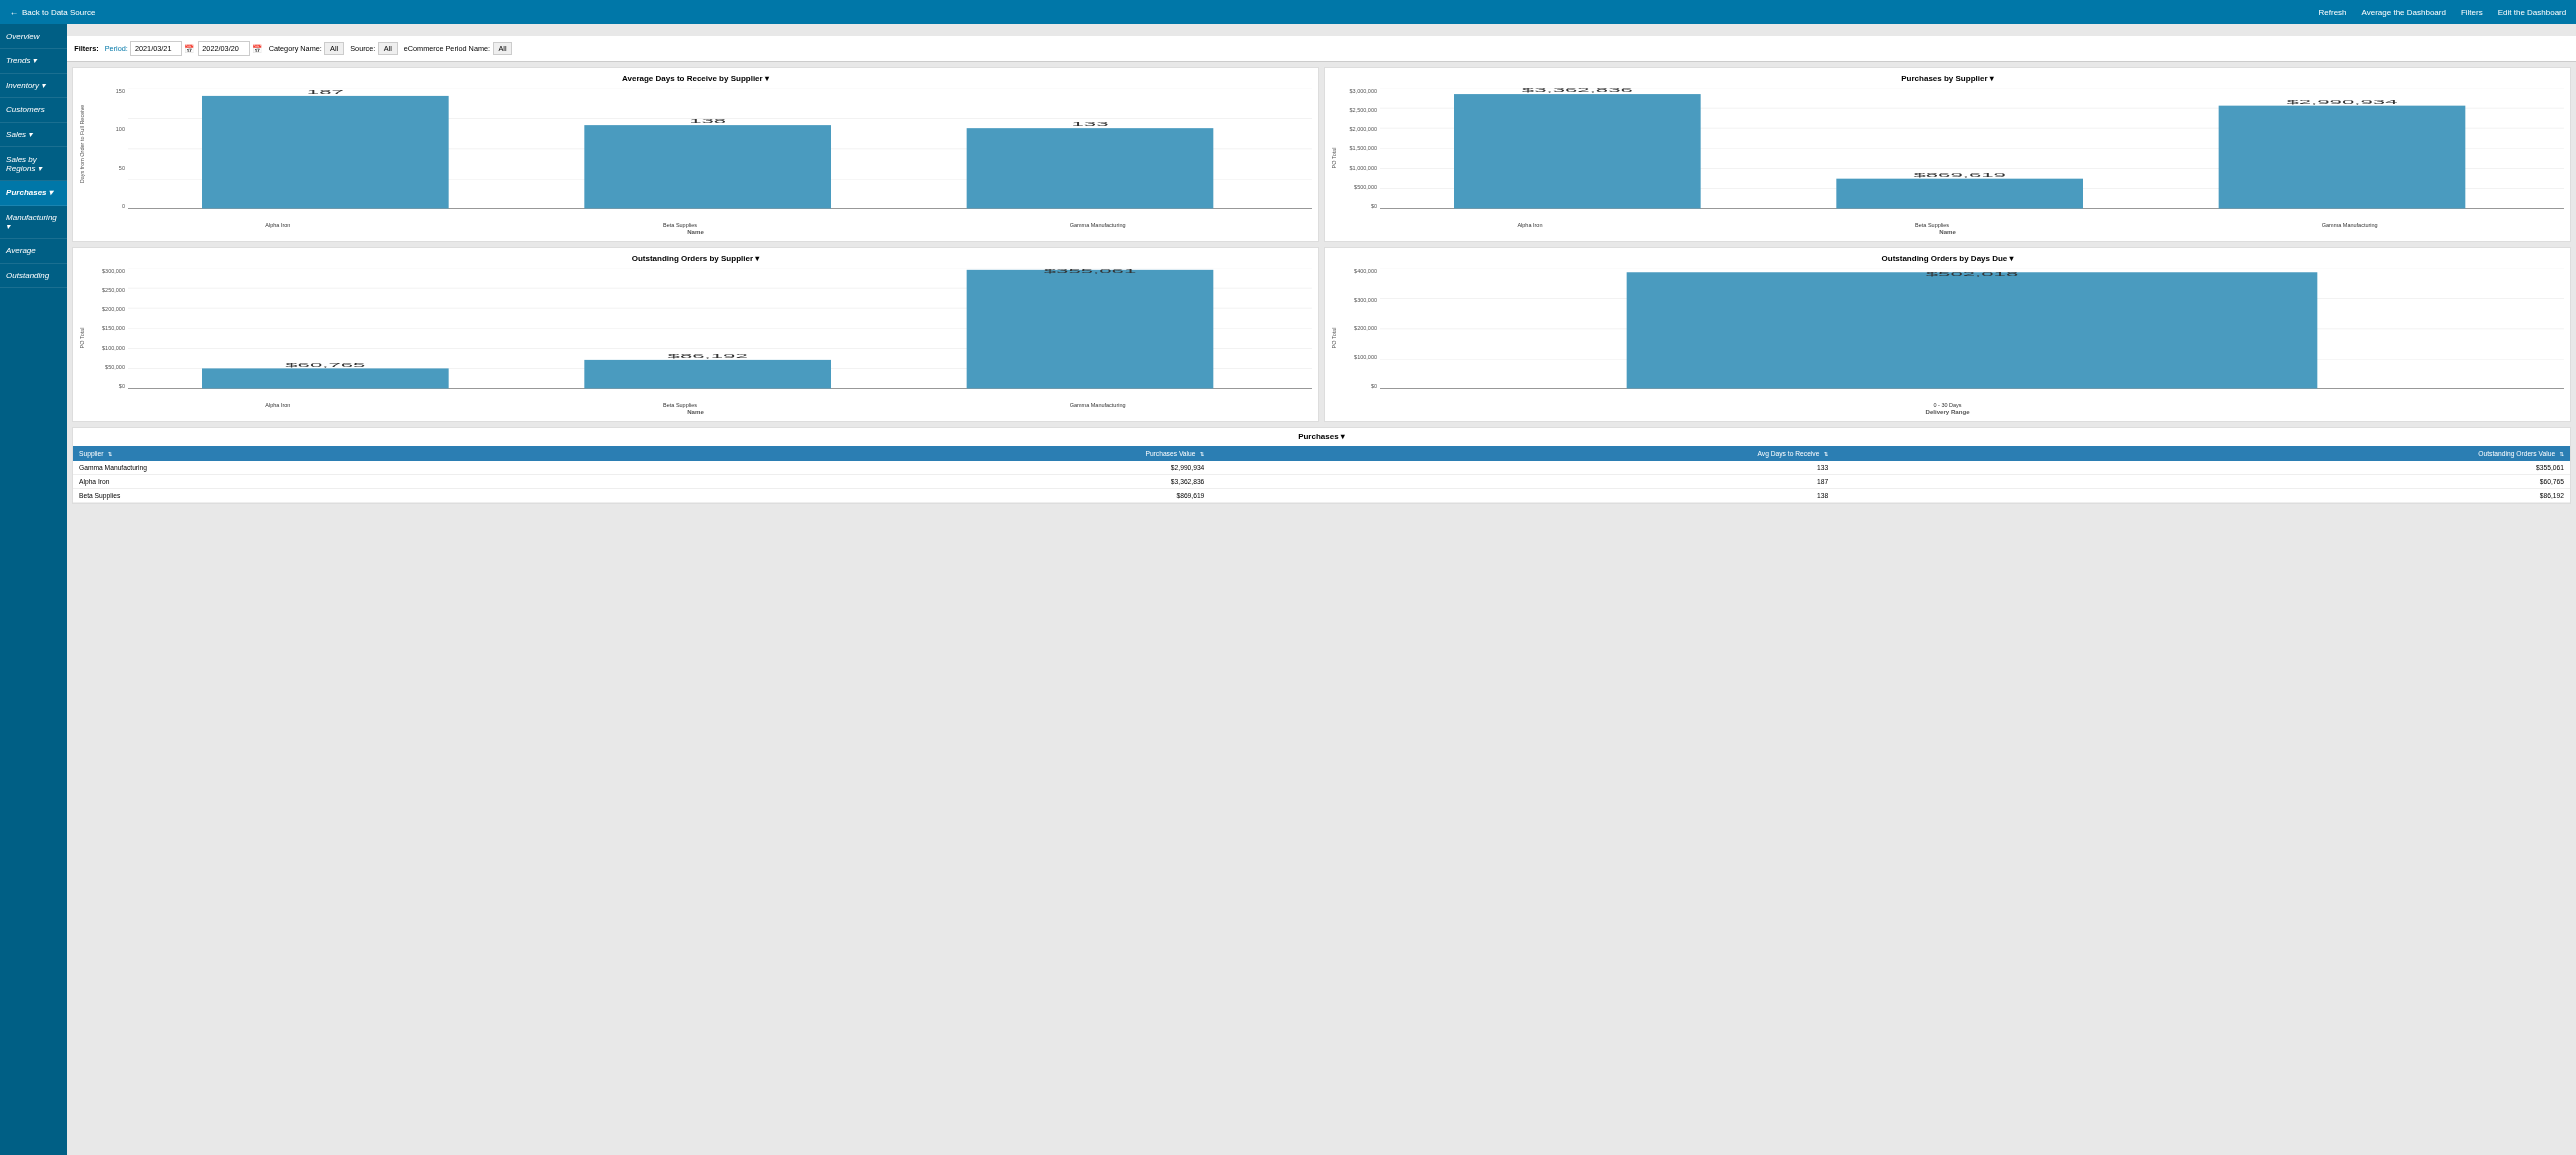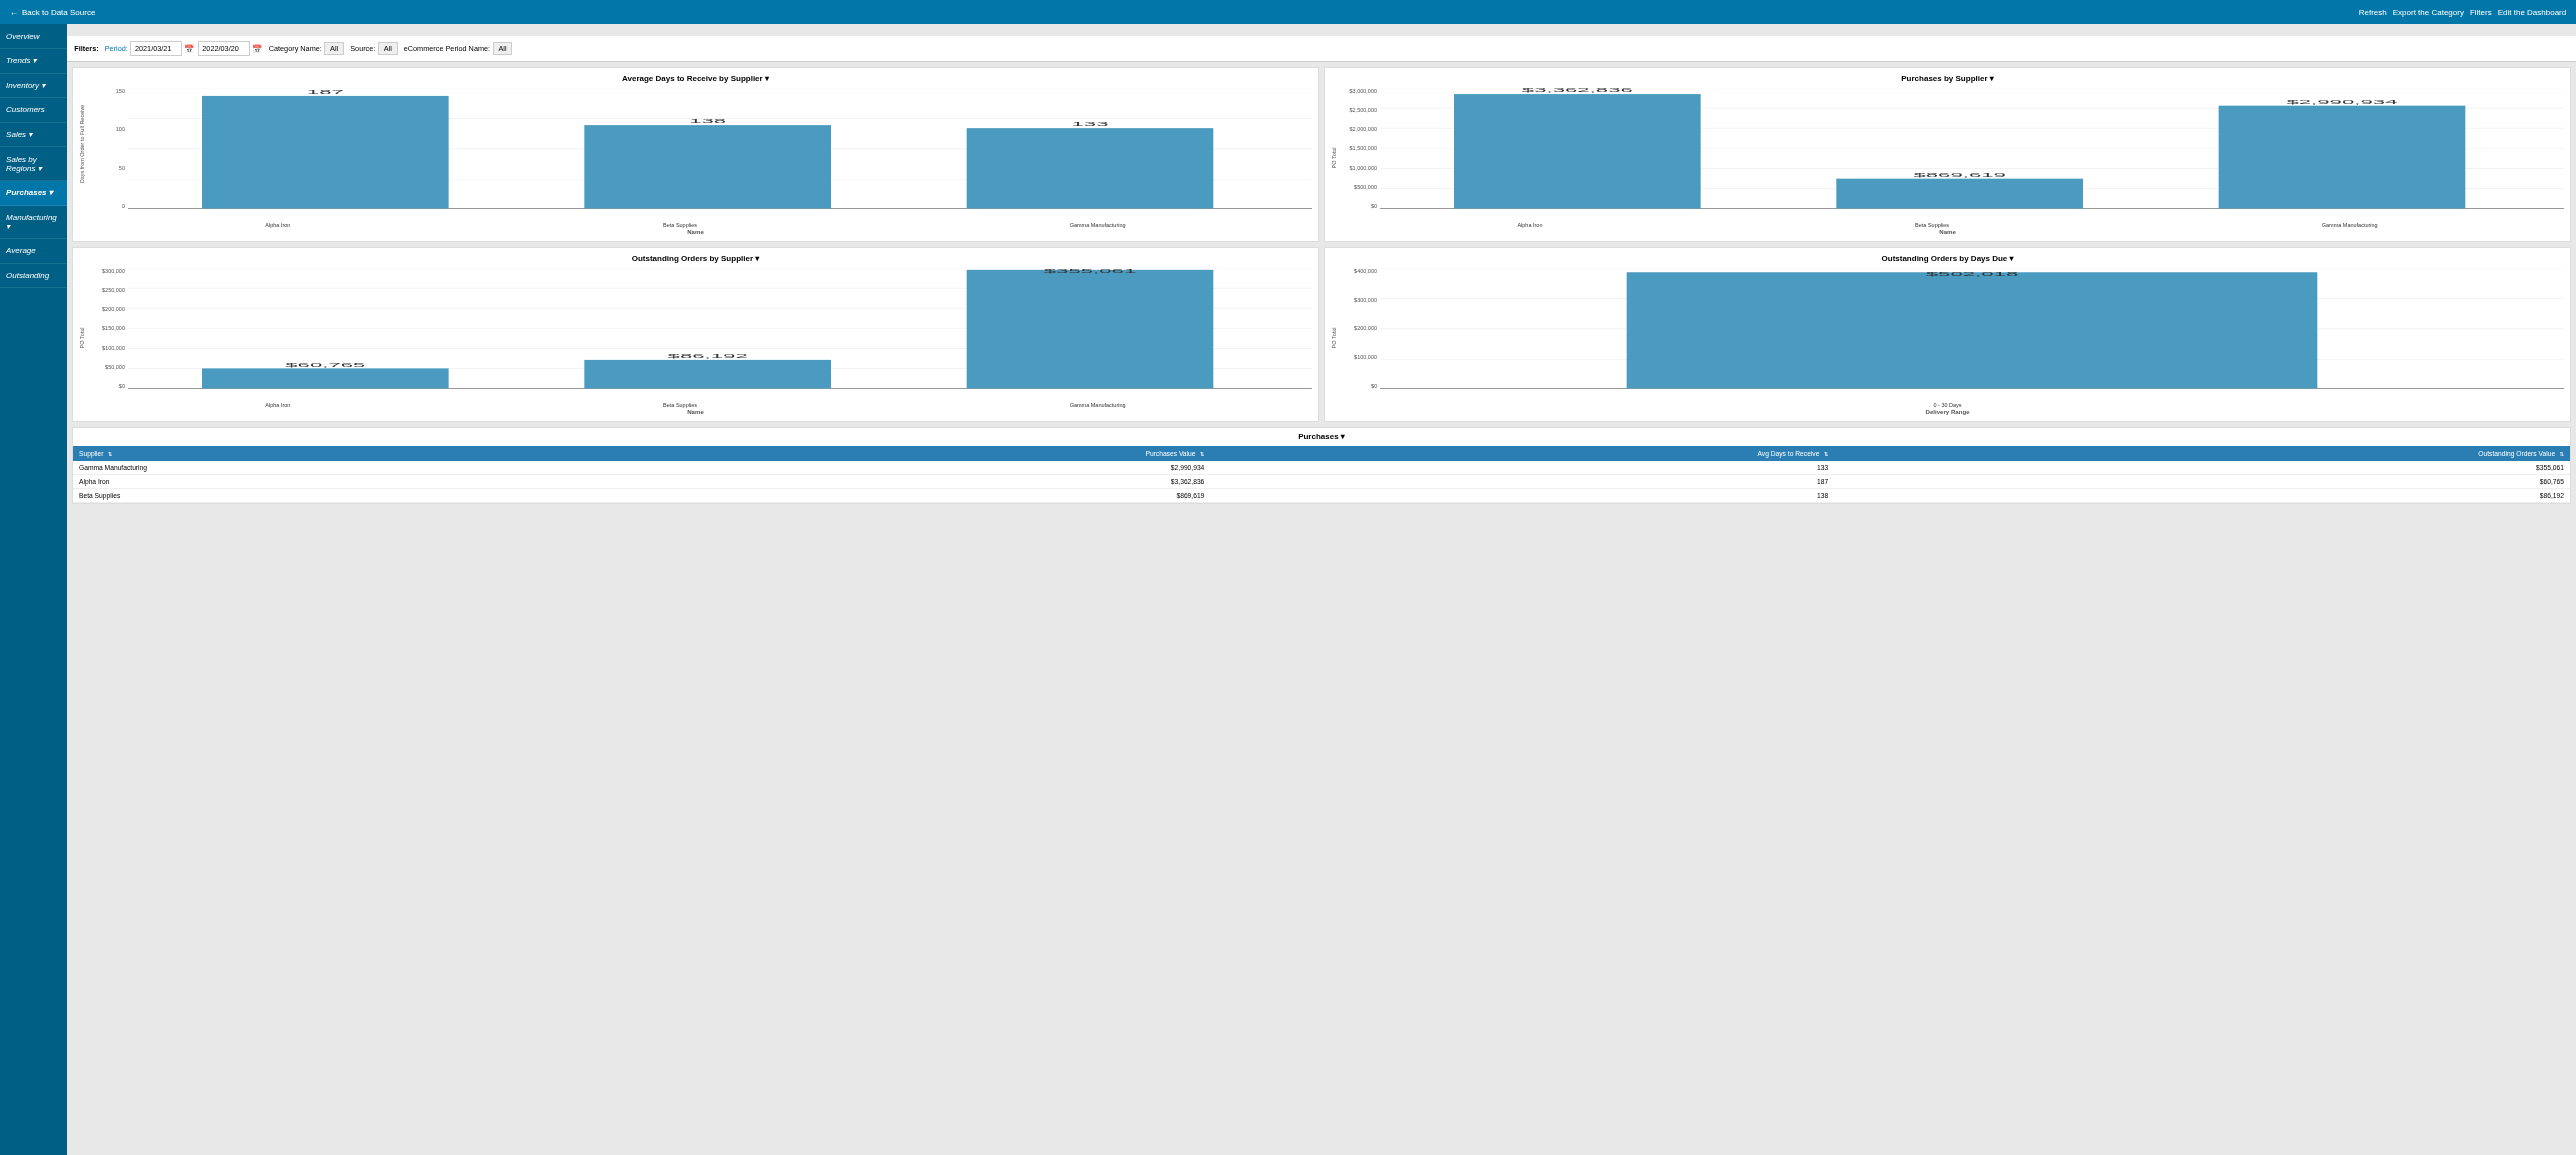--- a/index.html
+++ b/index.html
@@ -9,21 +9,21 @@
     .top-bar {
       background: #0077a8;
       display: flex;
       align-items: center;
       justify-content: space-between;
       padding: 0 9.8px;
       height: 24.4px;
       flex-shrink: 0;
     }
     .top-bar-left { display: flex; align-items: center; gap: 3.7px; color: white; font-size: 8px; cursor: pointer; }
-    .top-bar-right { display: flex; align-items: center; gap: 6px; color: white; font-size: 8px; }
+    .top-bar-right { display: flex; align-items: center; gap: 15px; color: white; font-size: 8px; }
     .top-bar-right span { cursor: pointer; }
     .back-arrow { font-size: 8.5px; }
 
     
     .main-layout { display: flex; flex: 1; overflow: hidden; }
 
     
     .sidebar {
       width: 67px;
       background: #005f85;
@@ -137,21 +137,21 @@
 </head>
 <body>
 
 <div class="top-bar">
   <div class="top-bar-left">
     <span class="back-arrow">←</span>
     <span>Back to Data Source</span>
   </div>
   <div class="top-bar-right">
     <span>Refresh</span>
-    <span>Export the Category</span>
+    <span>Average the Dashboard</span>
     <span>Filters</span>
     <span>Edit the Dashboard</span>
   </div>
 </div>
 
 <div class="main-layout">
 
   <div class="sidebar">
     <div class="sidebar-item">
       <span>Overview</span>

